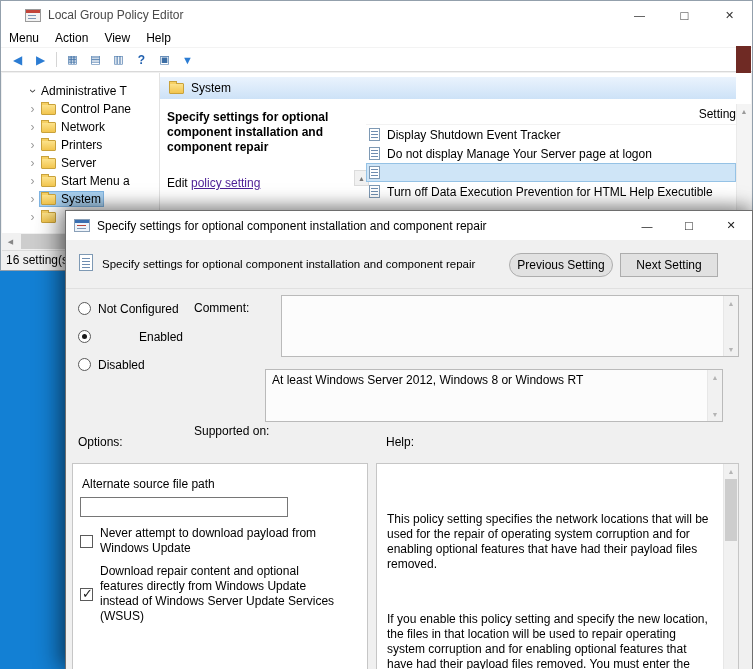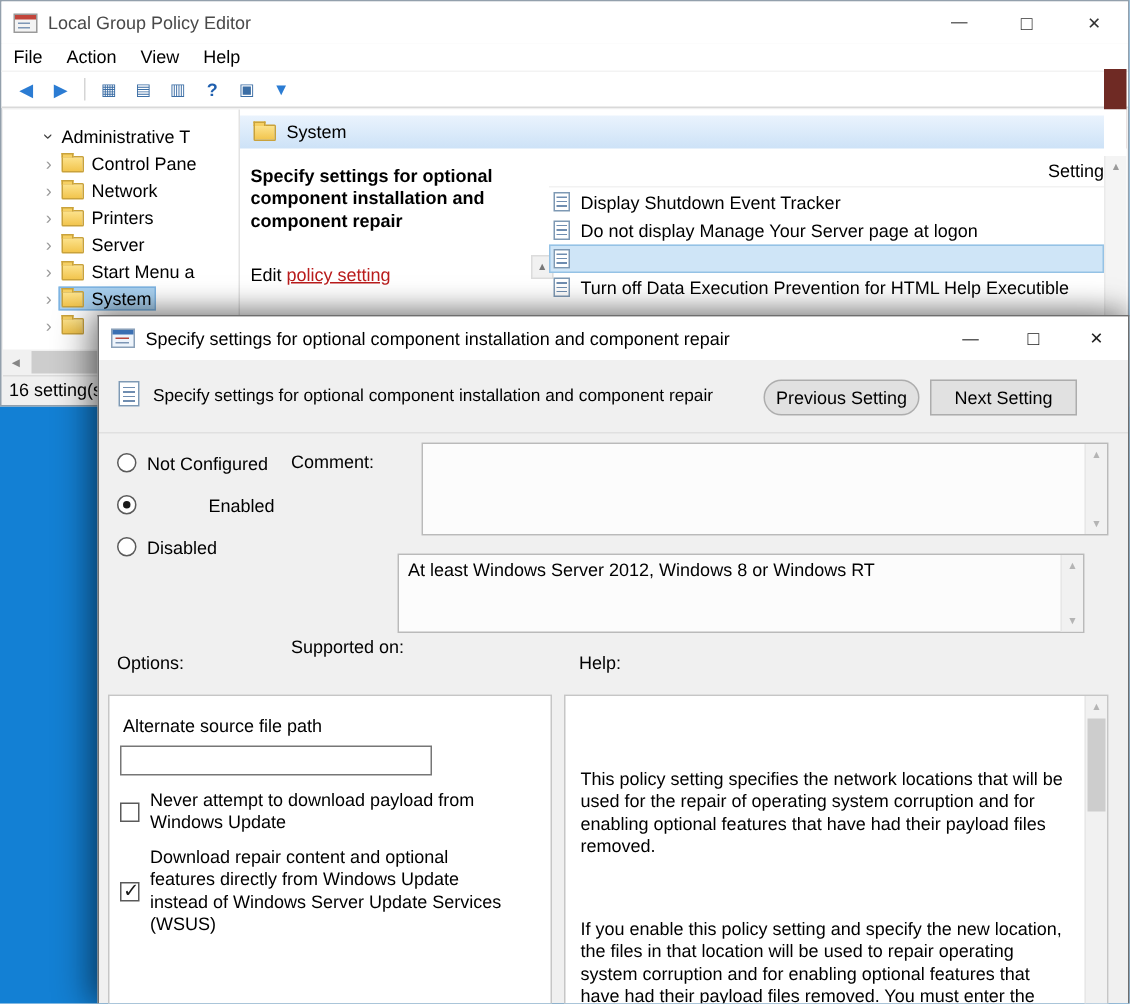--- a/index.html
+++ b/index.html
@@ -7,21 +7,21 @@
   body {
     font-family:"Liberation Sans","DejaVu Sans",sans-serif;
     font-size:12px; color:#000;
     background:#1380d4;
     position:relative;
   }
 
   
   #gpe { position:absolute; left:0; top:0; width:753px; height:271px;
          background:#f0f0f0; border:1px solid #93a0ac; }
-  .titlebar { height:28px; background:#fff; display:flex; align-items:center; }
+  .titlebar { height:28px; background:#fff; display:flex; align-items:center;padding-left:16px; }
   .gpe-icon { width:16px; height:13px; margin-left:8px; background:#f3f3f3; border:1px solid #9a9a9a; position:relative; flex:none; }
   .gpe-icon::before { content:""; position:absolute; left:0; right:0; top:0; height:3px; background:#c2443a; }
   .gpe-icon::after  { content:""; position:absolute; left:2px; top:5px; width:8px; height:1px; background:#7d96b5; box-shadow:0 3px 0 #7d96b5; }
   .title-text { margin-left:7px; color:#494949; white-space:nowrap; }
   .wctrl { margin-left:auto; display:flex; height:100%; }
   .wbtn { width:45px; height:100%; display:flex; align-items:center; justify-content:center; color:#333; font-size:11px; }
   .wbtn.max::before { content:"□"; font-size:13px; }
   .wbtn.min::before { content:"—"; }
   .wbtn.close::before { content:"✕"; }
 
@@ -54,21 +54,21 @@
   .htrack { flex:1; position:relative; }
   .hthumb { position:absolute; left:2px; top:1px; bottom:1px; width:62px; background:#cdcdcd; }
 
   .right-pane { flex:1; position:relative; overflow:hidden; background:#fff; }
   .pane-header { position:absolute; top:4px; left:0; right:15px; height:22px;
                  background:linear-gradient(#eaf3fd,#cde2f7);
                  display:flex; align-items:center; gap:7px; padding-left:9px; }
   .desc { position:absolute; left:7px; top:37px; width:186px; }
   .desc-title { font-weight:bold; line-height:15px; }
   .edit-line { margin-top:21px; }
-  .edit-link { color:#b91c1c; text-decoration:underline; cursor:pointer; }
+  .edit-link { color:#4c1d95; text-decoration:underline; cursor:pointer; }
   .desc-scroll-btn { position:absolute; left:194px; top:97px; width:15px; height:16px;
                      background:#f1f1f1; border:1px solid #dcdcdc; color:#777;
                      font-size:7px; display:flex; align-items:center; justify-content:center; }
   .desc-scroll-btn::before { content:"▲"; }
 
   .settings-list { position:absolute; left:206px; top:31px; right:15px; bottom:0; }
   .col-header { height:21px; display:flex; align-items:center; padding-left:23px; border-bottom:1px solid #f2f2f2;justify-content:flex-end; }
   .srow { height:19px; display:flex; align-items:center; gap:7px; padding-left:3px; white-space:nowrap; overflow:hidden; }
   .srow.selected { background:#cfe5f7; outline:1px solid #95c2e5; outline-offset:-1px; }
   .doc-icon { width:11px; height:13px; background:#fff; border:1px solid #7e99b4; position:relative; flex:none; }
@@ -146,21 +146,21 @@
     <span class="gpe-icon"></span>
     <span class="title-text">Local Group Policy Editor</span>
     <span class="wctrl">
       <span class="wbtn min"></span>
       <span class="wbtn max"></span>
       <span class="wbtn close"></span>
     </span>
   </div>
 
   <div class="menubar">
-    <span class="menu-item">File</span>
+    <span class="menu-item">Menu</span>
     <span class="menu-item">Action</span>
     <span class="menu-item">View</span>
     <span class="menu-item">Help</span>
   </div>
 
   <div class="toolbar">
     <span class="tbtn">
         <span class="tico arrow">◀</span>
       </span>
     <span class="tbtn">

